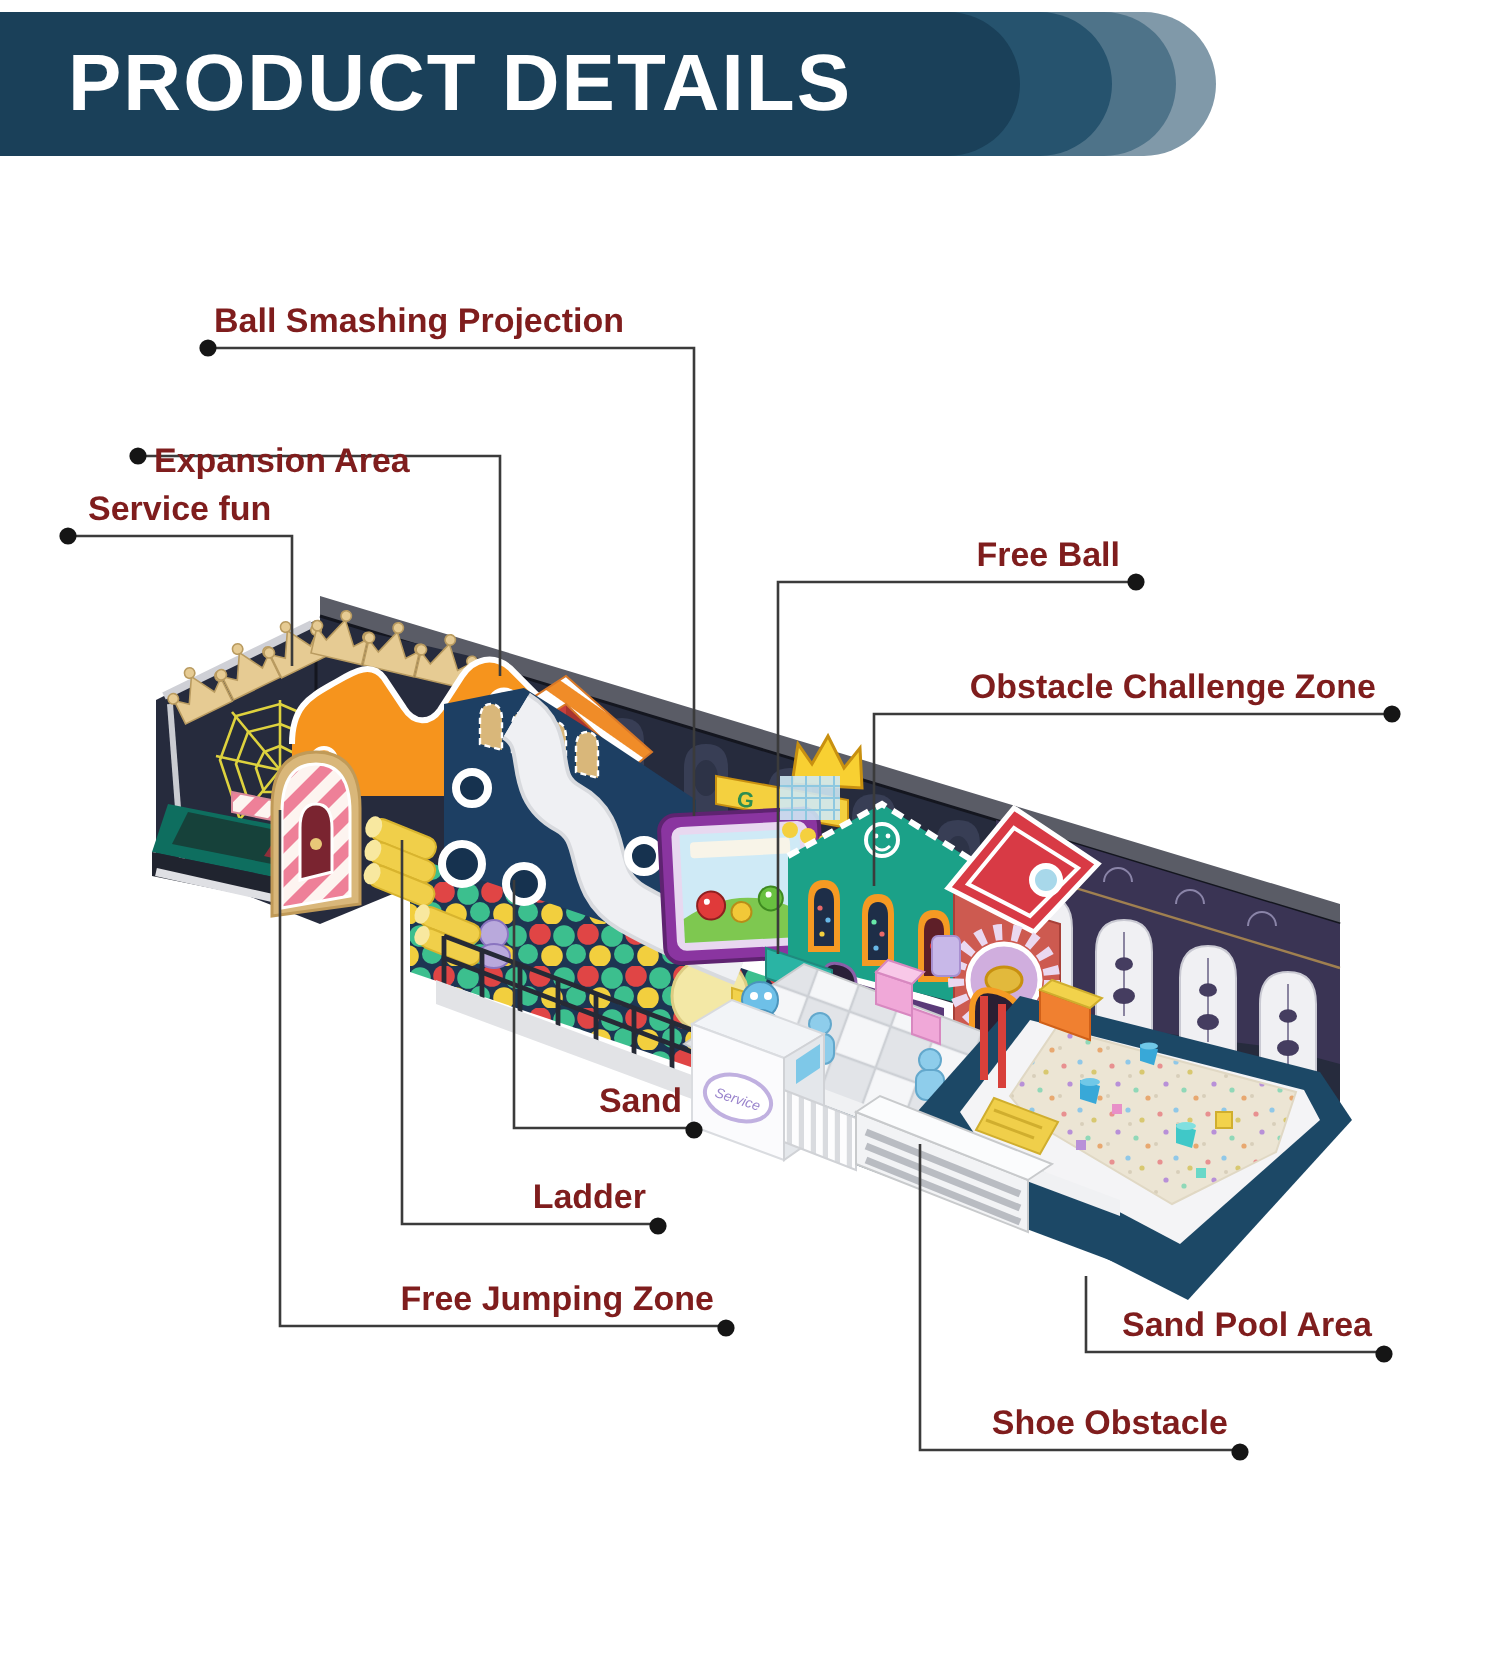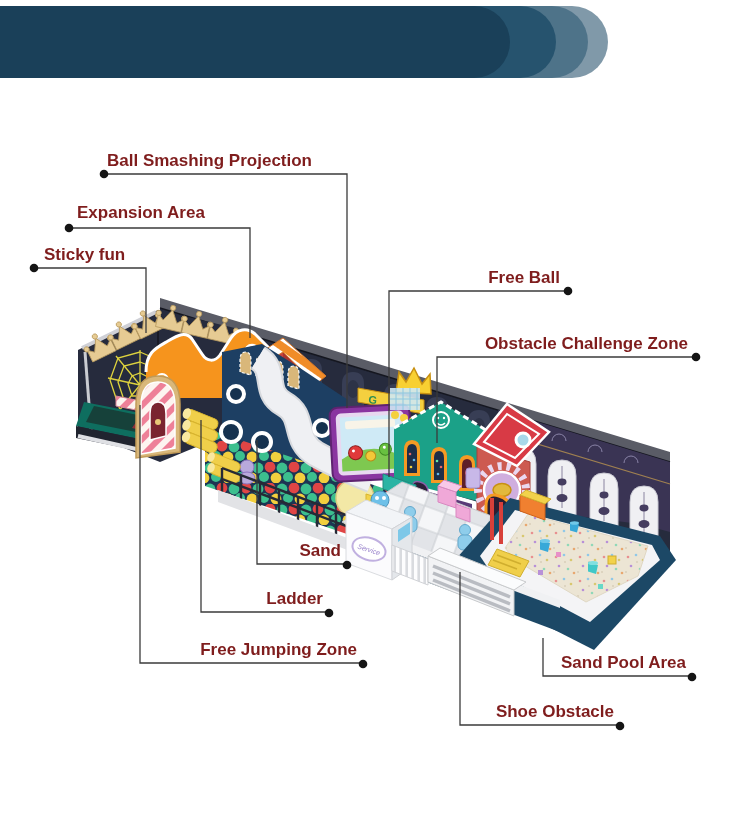--- a/index.html
+++ b/index.html
@@ -23,20 +23,21 @@
 </head>
 <body>
 
 <div class="canvas">
 
   <div class="banner">
     <div class="layer l4"></div>
     <div class="layer l3"></div>
     <div class="layer l2"></div>
     <div class="layer l1"></div>
+    <div class="title">PRODUCT DETAILS</div>
   </div>
 
   <svg class="art" viewBox="0 0 750 833">
     <defs>
       <pattern id="pat-balls" width="24" height="21" patternUnits="userSpaceOnUse">
         <rect width="24" height="21" fill="#1d3553"></rect>
         <circle cx="6" cy="5" r="5.4" fill="#e04545"></circle>
         <circle cx="18" cy="6" r="5.4" fill="#3cbf8e"></circle>
         <circle cx="12" cy="16" r="5.4" fill="#f2cf3e"></circle>
         <circle cx="0" cy="15" r="5" fill="#3cbf8e"></circle>
@@ -448,22 +449,22 @@
       <circle cx="696" cy="357" r="4.3"></circle>
       <circle cx="347" cy="565" r="4.3"></circle>
       <circle cx="329" cy="613" r="4.3"></circle>
       <circle cx="363" cy="664" r="4.3"></circle>
       <circle cx="692" cy="677" r="4.3"></circle>
       <circle cx="620" cy="726" r="4.3"></circle>
     </g>
   </svg>
 
   <div class="callout" style="left:107px;top:151px">Ball Smashing Projection</div>
-  <div class="callout" style="left:77px;top:203px">Expansion Area</div>
-  <div class="callout" style="left:44px;top:245px">Sticky fun</div>
+  <div class="callout" style="left:77px;top:221px">Expansion Area</div>
+  <div class="callout" style="left:44px;top:245px">Service fun</div>
   <div class="callout" style="right:190px;top:268px">Free Ball</div>
   <div class="callout" style="right:62px;top:334px">Obstacle Challenge Zone</div>
   <div class="callout" style="right:409px;top:541px">Sand</div>
   <div class="callout" style="right:427px;top:589px">Ladder</div>
   <div class="callout" style="right:64px;top:653px">Sand Pool Area</div>
   <div class="callout" style="right:393px;top:640px">Free Jumping Zone</div>
   <div class="callout" style="right:136px;top:702px">Shoe Obstacle</div>
 
 </div>
 

